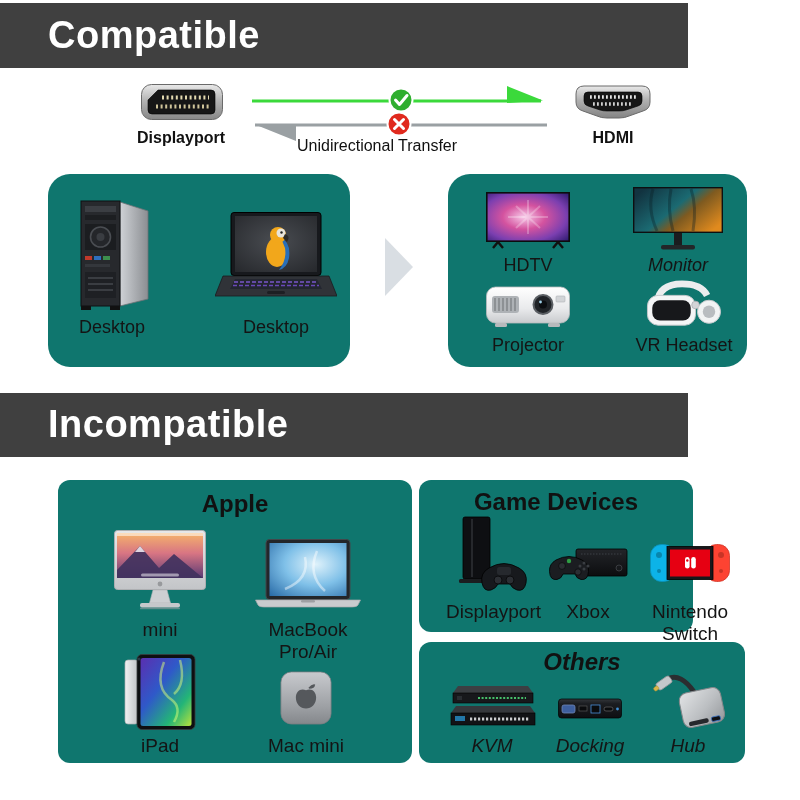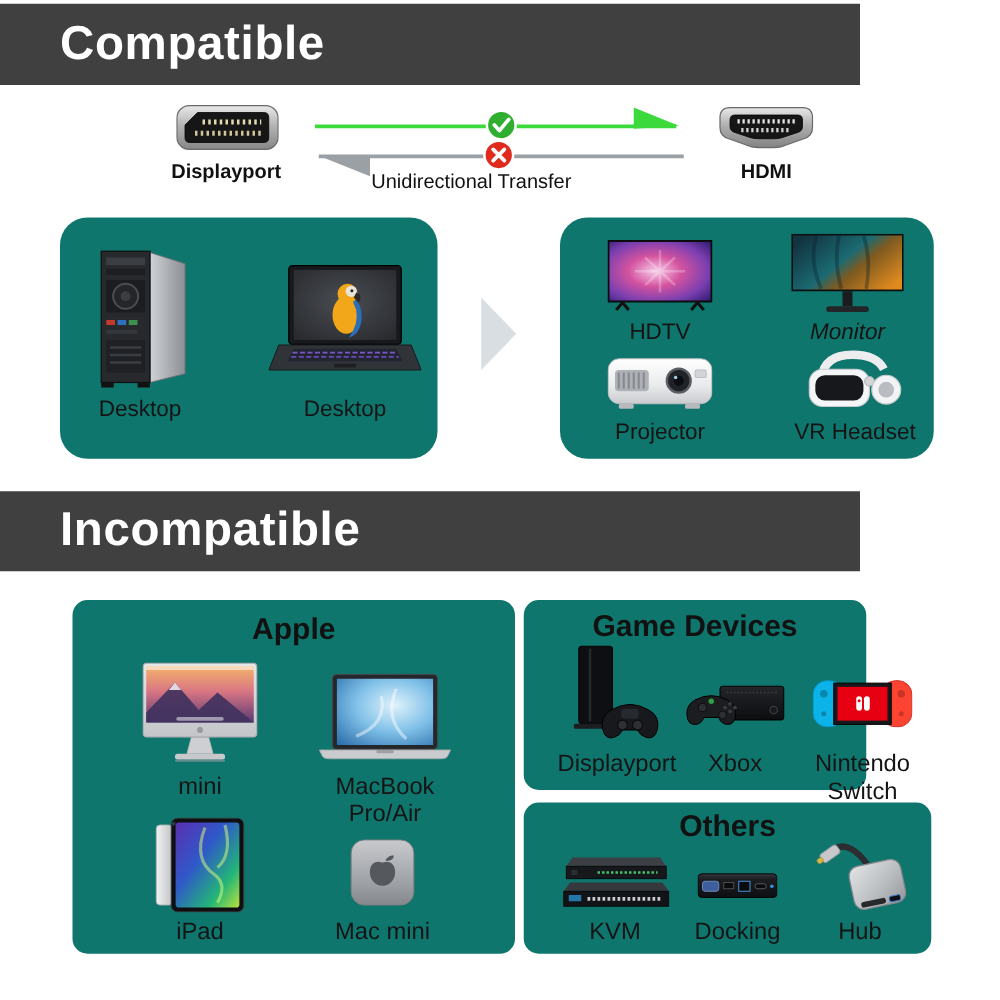--- a/index.html
+++ b/index.html
@@ -384,21 +384,21 @@
           <rect x="20" y="5.5" width="40" height="27" fill="#e60012"></rect>
           <rect x="35" y="13" width="4.6" height="11.5" rx="2.3" fill="#fff"></rect>
           <rect x="41.2" y="13" width="4.6" height="11.5" rx="2.3" fill="#fff"></rect>
           <circle cx="37.3" cy="16.5" r="1.2" fill="#e60012"></circle>
         </svg>
       </div>
       <div class="cap cap-lg">Nintendo Switch</div>
     </div>
   </div>
 
-  <div class="panel round-sm" style="left:419px;top:642px;width:326px;height:121px;">
+  <div class="panel round-sm" style="left:419px;top:642px;width:326px;height:121px;font-style:italic;">
     <div class="group-title" style="margin-top:6px;">Others</div>
     <div class="cell" style="left:25px;top:36px;width:96px;">
       <div class="img" style="height:52px;">
         <svg width="88" height="48" viewBox="0 0 88 48">
           <polygon points="10,4 80,4 85,11 5,11" fill="#3c3f43"></polygon>
           <rect x="5" y="11" width="80" height="10" fill="#17181b" stroke="#000" stroke-width="0.6"></rect>
           <line x1="30" y1="16" x2="78" y2="16" stroke="#46c06a" stroke-width="2" stroke-dasharray="2 1.6"></line>
           <rect x="9" y="14" width="5" height="4" fill="#2a2d31"></rect>
           <polygon points="8,24 82,24 87,31 3,31" fill="#35383c"></polygon>
           <rect x="3" y="31" width="84" height="12" fill="#121316" stroke="#000" stroke-width="0.6"></rect>

